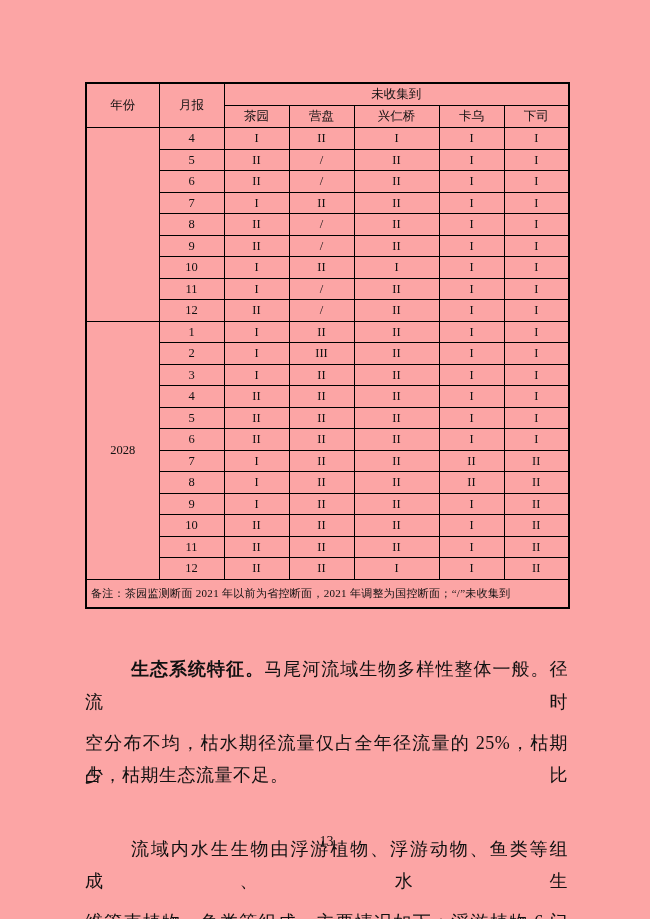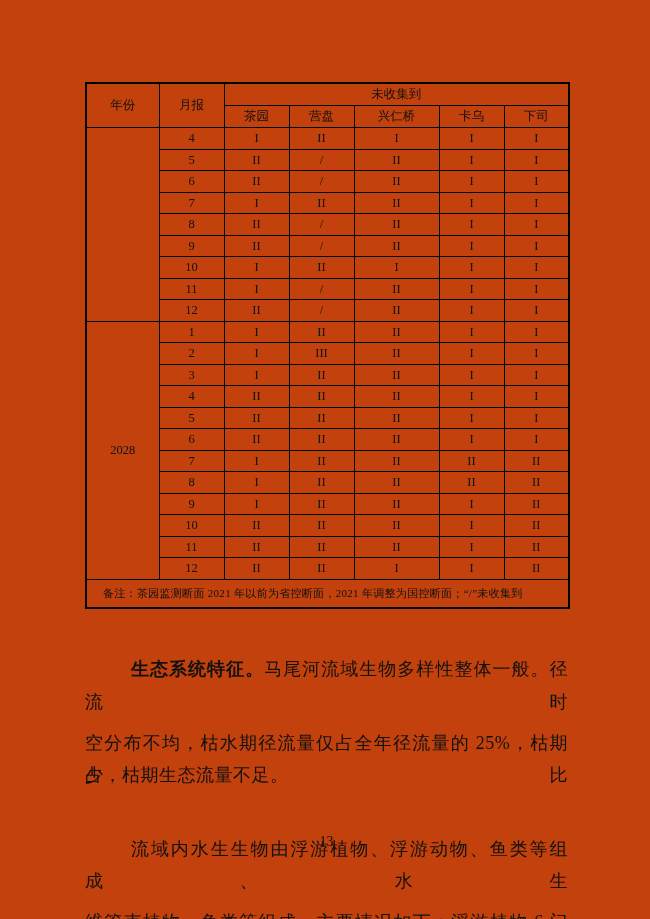--- a/index.html
+++ b/index.html
@@ -6,21 +6,21 @@
     margin: 0;
     padding: 0;
     background: #ffffff;
     font-family: "Liberation Serif", "DejaVu Serif", serif;
     color: #111111;
   }
   .page {
     position: relative;
     width: 650px;
     height: 919px;
-    background: #c2410c;
+    background: #fca5a5;
     overflow: hidden;
   }
 
   
   table.wq {
     position: absolute;
     left: 85px;
     top: 82px;
     width: 483px;
     border-collapse: collapse;
@@ -39,21 +39,21 @@
     white-space: nowrap;
   }
   table.wq thead th { height: 21px; }
   table.wq tr.drow td { height: 20.5px; }
   table.wq td.val, table.wq td.mon {
     font-family: "Liberation Serif", "DejaVu Serif", serif;
   }
   table.wq tr.noterow td {
     height: 27px;
     text-align: left;
-    padding-left: 16px;
+    padding-left: 4px;
     font-size: 11px;
     letter-spacing: 0.3px;
   }
 
   
   .bodytext {
     position: absolute;
     left: 85px;
     top: 612px;
     width: 483px;

